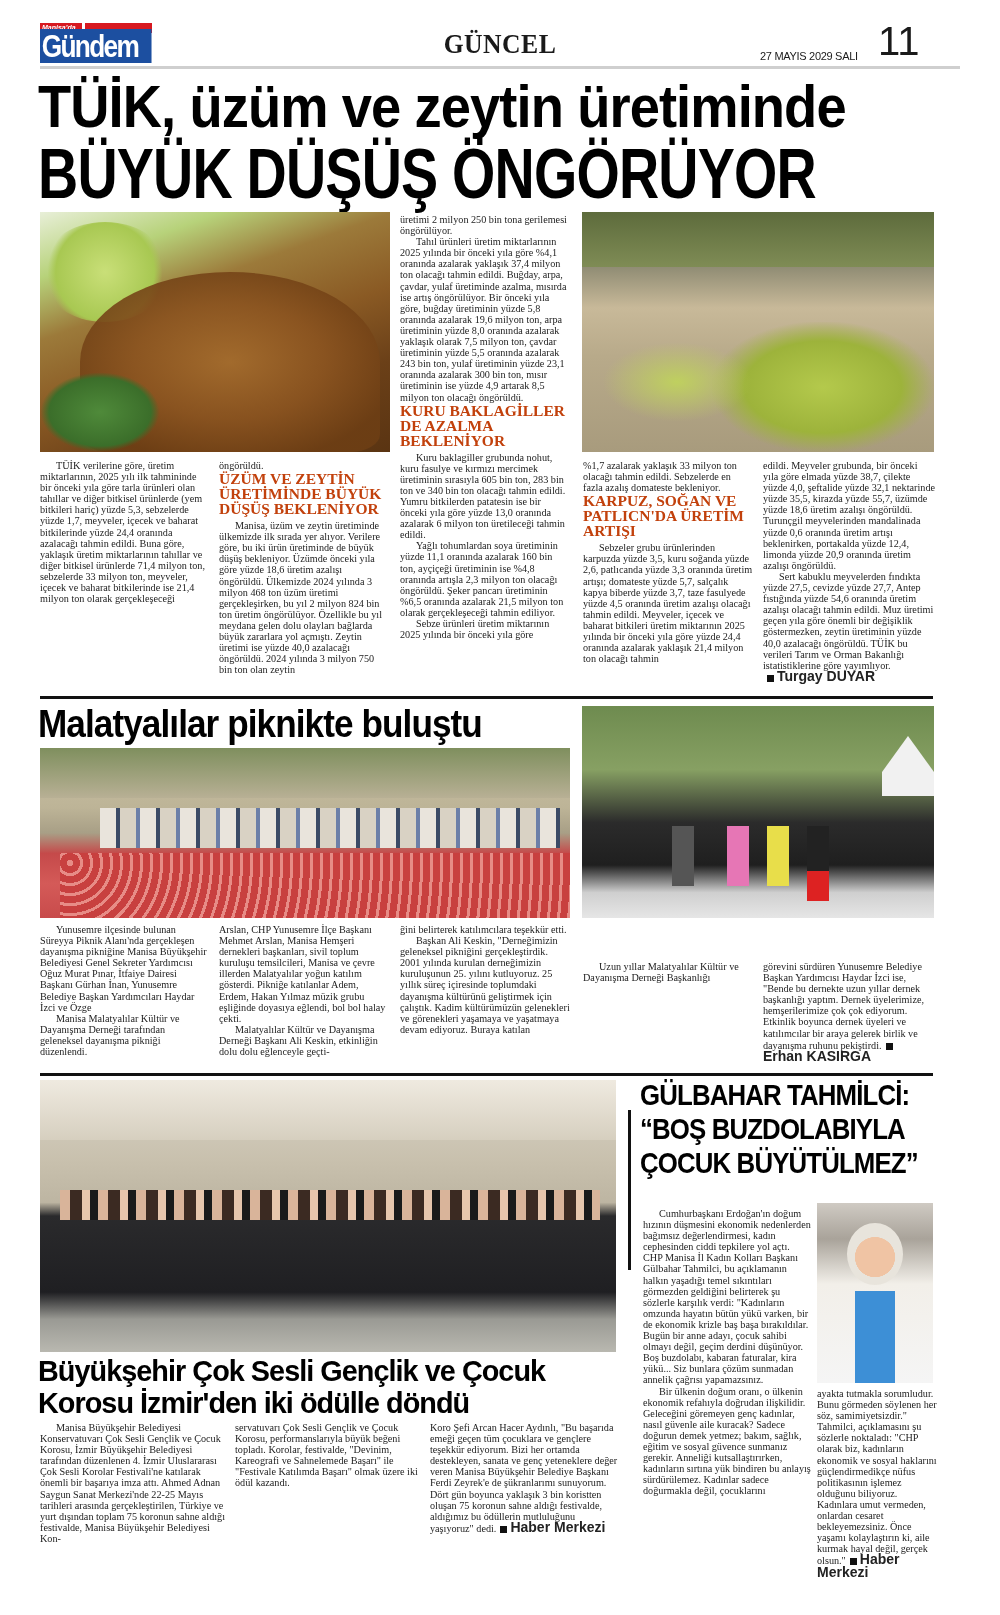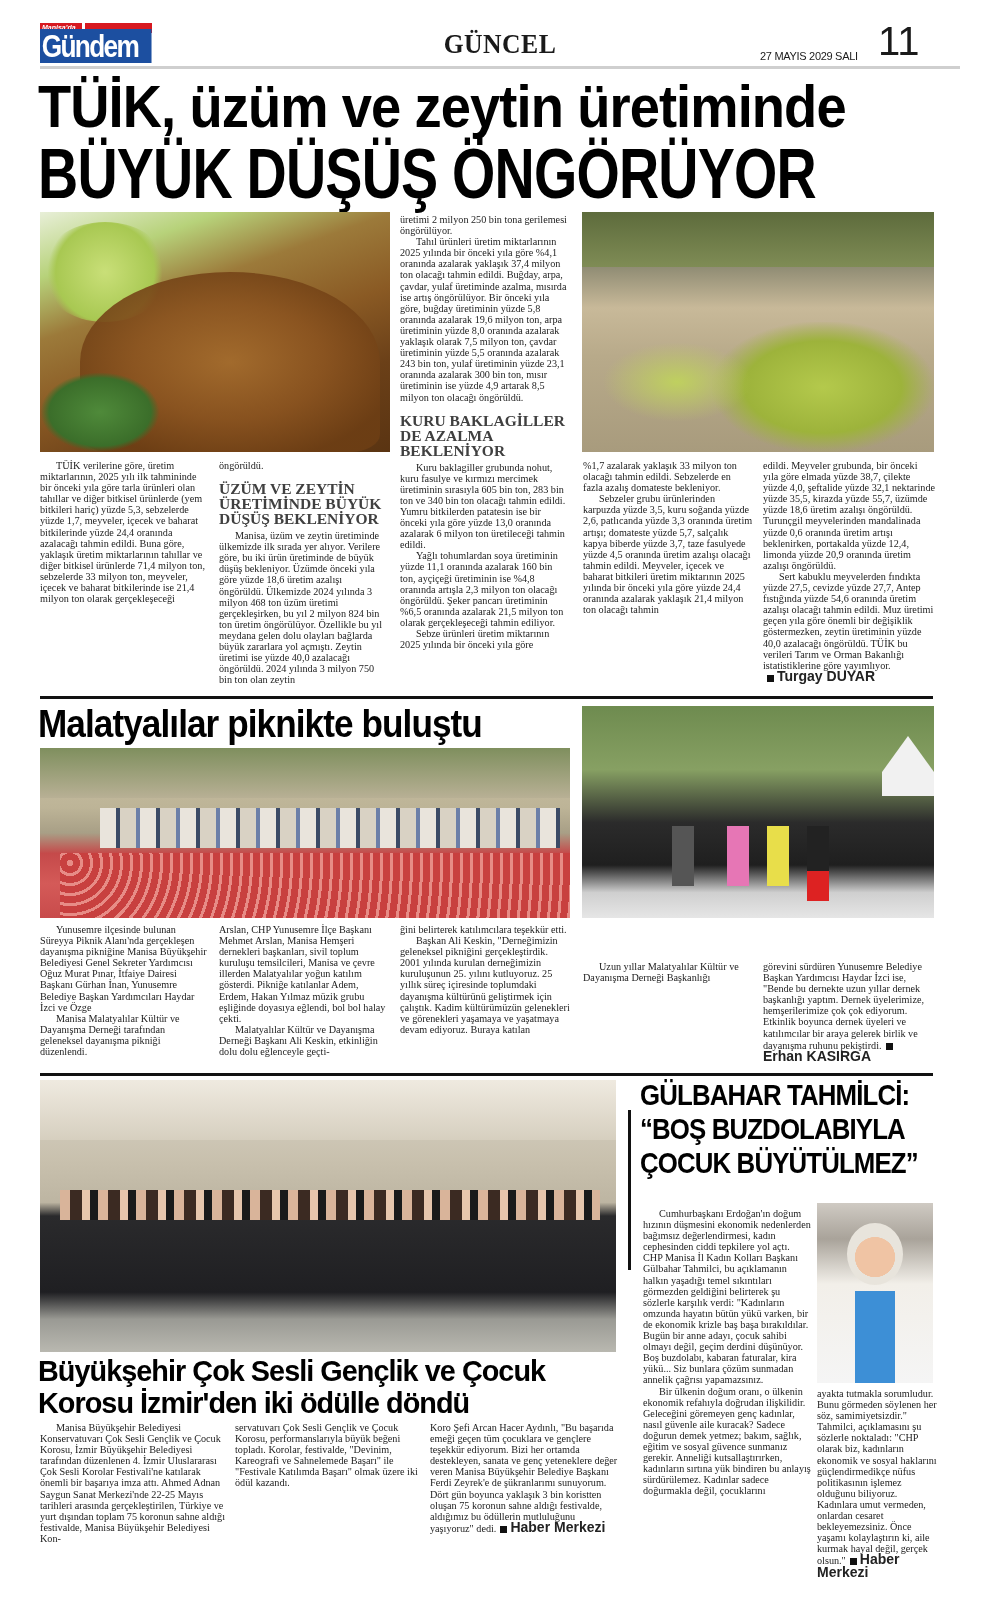--- a/index.html
+++ b/index.html
@@ -2,21 +2,21 @@
 <html><head>
 <meta charset="utf-8">
 <style>
 *{box-sizing:border-box;margin:0;padding:0}
 html,body{width:1000px;height:1615px;background:#fff;overflow:hidden}
 body{position:relative;font-family:"DejaVu Serif",serif;color:#1a1a1a}
 .abs{position:absolute}
 .col{position:absolute;font-family:"Liberation Serif",serif;font-size:10.2px;line-height:11.1px;text-align:left;color:#222;overflow:hidden}
 .col p{text-indent:16px}
 .col p.noind{text-indent:0}
-.subhead{font-family:"Liberation Serif",serif;font-weight:bold;font-size:15.5px;line-height:15px;color:#404040;margin:10px 0 4px;text-transform:none}
+.subhead{font-family:"Liberation Serif",serif;font-weight:bold;font-size:15.5px;line-height:15px;color:#c2410c;margin:0 0 4px;text-transform:none}
 .byline{font-family:"Liberation Sans",sans-serif;font-weight:bold;font-size:14px}
 .byline::before{content:"";display:inline-block;width:7px;height:7px;background:#111;margin:0 3px 0 4px;vertical-align:-1px}
 .hl{font-family:"Liberation Sans",sans-serif;font-weight:900;color:#000;letter-spacing:-1px;white-space:nowrap}
 .rule{position:absolute;height:3px;background:#111}
 
 .photo{position:absolute;overflow:hidden}
 </style>
 </head>
 <body>
 
@@ -58,20 +58,21 @@
 <div class="col" style="left:400px;top:214px;width:170px;height:478px">
   <p class="noind">üretimi 2 milyon 250 bin tona gerilemesi öngörülüyor.</p>
   <p>Tahıl ürünleri üretim miktarlarının 2025 yılında bir önceki yıla göre %4,1 oranında azalarak yaklaşık 37,4 milyon ton olacağı tahmin edildi. Buğday, arpa, çavdar, yulaf üretiminde azalma, mısırda ise artış öngörülüyor.  Bir önceki yıla göre, buğday üretiminin yüzde 5,8 oranında azalarak 19,6 milyon ton, arpa üretiminin yüzde 8,0 oranında azalarak yaklaşık olarak 7,5 milyon ton, çavdar üretiminin yüzde 5,5 oranında azalarak 243 bin ton, yulaf üretiminin yüzde 23,1 oranında azalarak 300 bin ton, mısır üretiminin ise yüzde 4,9 artarak 8,5 milyon ton olacağı öngörüldü.</p>
   <div class="subhead">KURU BAKLAGİLLER DE AZALMA BEKLENİYOR</div>
   <p>Kuru baklagiller grubunda nohut, kuru fasulye ve kırmızı mercimek üretiminin sırasıyla 605 bin ton, 283 bin ton ve 340 bin ton olacağı tahmin edildi. Yumru bitkilerden patatesin ise bir önceki yıla göre yüzde 13,0 oranında azalarak 6 milyon ton üretileceği tahmin edildi.</p>
   <p>Yağlı tohumlardan soya üretiminin yüzde 11,1 oranında azalarak 160 bin ton, ayçiçeği üretiminin ise %4,8 oranında artışla 2,3 milyon ton olacağı öngörüldü. Şeker pancarı üretiminin %6,5 oranında azalarak 21,5 milyon ton olarak gerçekleşeceği tahmin ediliyor.</p>
   <p>Sebze ürünleri üretim miktarının 2025 yılında bir önceki yıla göre</p>
 </div>
 <div class="col" style="left:583px;top:460px;width:170px;height:232px">
   <p class="noind">%1,7 azalarak yaklaşık 33 milyon ton olacağı tahmin edildi. Sebzelerde en fazla azalış domateste bekleniyor.</p>
+  <div class="subhead">KARPUZ, SOĞAN VE PATLICN'DA ÜRETİM ARTIŞI</div>
   <p>Sebzeler grubu ürünlerinden karpuzda yüzde 3,5,  kuru soğanda yüzde 2,6, patlıcanda yüzde 3,3 oranında üretim artışı; domateste yüzde 5,7, salçalık kapya biberde yüzde 3,7, taze fasulyede yüzde 4,5 oranında üretim azalışı olacağı tahmin edildi. Meyveler, içecek ve baharat bitkileri üretim miktarının 2025 yılında bir önceki yıla göre yüzde 24,4 oranında azalarak yaklaşık 21,4 milyon ton olacağı tahmin</p>
 </div>
 <div class="col" style="left:763px;top:460px;width:172px;height:232px">
   <p class="noind">edildi. Meyveler grubunda, bir önceki yıla göre elmada yüzde 38,7, çilekte yüzde 4,0, şeftalide yüzde 32,1 nektarinde yüzde 35,5, kirazda yüzde 55,7, üzümde yüzde 18,6 üretim azalışı öngörüldü. Turunçgil meyvelerinden mandalinada yüzde 0,6 oranında üretim artışı beklenirken, portakalda yüzde 12,4, limonda yüzde 20,9 oranında üretim azalışı öngörüldü.</p>
   <p>Sert kabuklu meyvelerden fındıkta yüzde 27,5, cevizde yüzde 27,7, Antep fıstığında yüzde 54,6 oranında üretim azalışı olacağı tahmin edildi. Muz üretimi geçen yıla göre önemli bir değişiklik göstermezken, zeytin üretiminin yüzde 40,0 azalacağı öngörüldü. TÜİK bu verileri Tarım ve Orman Bakanlığı istatistiklerine göre yayımlıyor.</p>
   <span class="byline">Turgay DUYAR</span>
 </div>
 
 <div class="rule" style="left:40px;top:696px;width:893px"></div>
 

